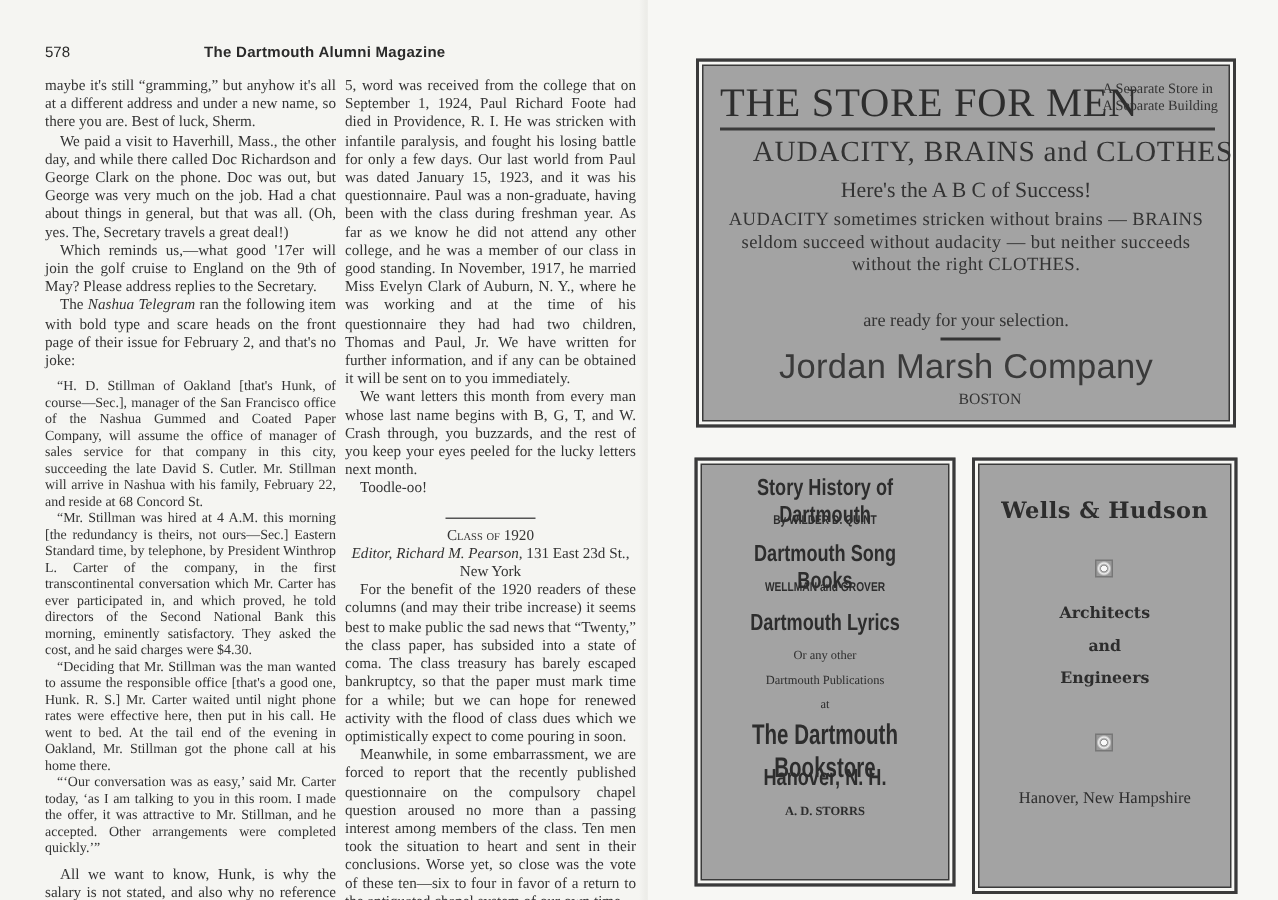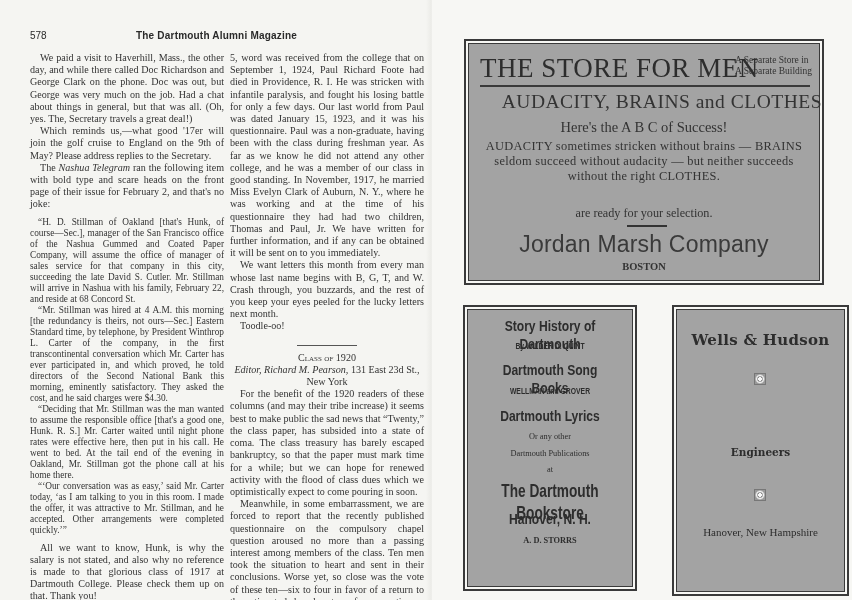--- a/index.html
+++ b/index.html
@@ -48,38 +48,38 @@
   .col em { font-style: italic; }
 
   
   .ad-frame {
     position: absolute; border: 2px solid #3a3a3a;
     box-shadow: inset 0 0 0 2px #f7f7f4, inset 0 0 0 3px #3a3a3a;
     background: #a3a3a3;
   }
   .ad-jm { left: 464px; top: 39px; width: 356px; height: 242px; }
   .ad-bookstore { left: 463px; top: 305px; width: 170px; height: 282px; }
-  .ad-wells { left: 648px; top: 305px; width: 173px; height: 287px; margin-left: 24px; }
+  .ad-wells { left: 648px; top: 305px; width: 173px; height: 287px; }
 
   .jm-headline {
     position: absolute; left: 14px; top: 12px; width: 330px; height: 32px;
     border-bottom: 2px solid #3a3a3a;
   }
   .jm-store {
     position: absolute; left: 0; top: 0; font-family: "Liberation Serif", serif;
     font-size: 27px; letter-spacing: 0.5px; color: #2d2d2d; white-space: nowrap;
   }
   .jm-side { position: absolute; right: -2px; top: 2px; font-size: 9.5px; line-height: 11px; color: #333; font-family: "Liberation Serif", serif; }
   .jm-audacity { position: absolute; left: 0; width: 100%; top: 50px; text-align: right; font-family: "Liberation Serif", serif; font-size: 19.5px; letter-spacing: 0.5px; color: #333; }
   .jm-abc { position: absolute; left: 0; width: 100%; top: 78px; text-align: center; font-family: "Liberation Serif", serif; font-size: 14.5px; color: #333; }
   .jm-body { position: absolute; left: 12px; width: 332px; top: 98px; text-align: center; font-family: "Liberation Serif", serif; font-size: 12.4px; line-height: 15px; color: #333; letter-spacing: 0.3px; }
   .jm-spring { position: absolute; left: 0; width: 100%; top: 150px; text-align: center; font-family: "Liberation Serif", serif; font-size: 12.2px; line-height: 15px; color: #333; }
   .jm-rule { position: absolute; left: 161px; top: 184px; width: 40px; height: 2px; background: #333; }
   .jm-company { position: absolute; left: 0; width: 100%; top: 190px; text-align: center; font-family: "Liberation Sans", sans-serif; font-weight: 300; font-size: 23px; color: #3a3a3a; letter-spacing: 0.2px; }
-  .jm-city { position: absolute; left: 0; width: 100%; top: 220px; text-align: center; font-family: "Liberation Serif", serif; font-size: 10.5px; color: #333; font-weight: bold; }
+  .jm-city { position: absolute; left: 16px; width: 100%; top: 220px; text-align: center; font-family: "Liberation Serif", serif; font-size: 10.5px; color: #333; }
 
   .bk { position: absolute; left: 0; width: 100%; text-align: center; color: #2d2d2d; }
   .bk-big { font-family: "Liberation Sans", sans-serif; font-weight: bold; transform: scaleX(0.78); font-size: 15.5px; }
   .bk-small { font-family: "Liberation Sans", sans-serif; font-weight: bold; transform: scaleX(0.8); font-size: 8.5px; }
   .bk-tiny { font-family: "Liberation Serif", serif; font-size: 8.3px; }
   .bk-store { font-family: "Liberation Sans", sans-serif; font-weight: bold; transform: scaleX(0.72); font-size: 19px; }
 
   .wh { position: absolute; left: 0; width: 100%; text-align: center; color: #2d2d2d; }
   .wh-name { font-family: "DejaVu Serif", serif; font-weight: bold; font-size: 15px; letter-spacing: 0.3px; }
   .wh-sub { font-family: "DejaVu Serif", serif; font-weight: bold; font-size: 10.5px; }
@@ -94,20 +94,21 @@
 
 <div class="spread">
 
   <div class="page-left">
     <div class="running-head">
       <span class="page-number">578</span>
       <span class="mag-title">The Dartmouth Alumni Magazine</span>
     </div>
 
     <div class="col col-1">
+      <p class="noindent">maybe it's still “gramming,” but anyhow it's all at a different address and under a new name, so there you are. Best of luck, Sherm.</p>
       <p>We paid a visit to Haverhill, Mass., the other day, and while there called Doc Richardson and George Clark on the phone. Doc was out, but George was very much on the job. Had a chat about things in general, but that was all. (Oh, yes. The, Secretary travels a great deal!)</p>
       <p>Which reminds us,—what good '17er will join the golf cruise to England on the 9th of May? Please address replies to the Secretary.</p>
       <p><span>The </span><em>Nashua Telegram</em><span> ran the following item with bold type and scare heads on the front page of their issue for February 2, and that's no joke:</span></p>
       <p class="quote gap">“H. D. Stillman of Oakland [that's Hunk, of course—Sec.], manager of the San Francisco office of the Nashua Gummed and Coated Paper Company, will assume the office of manager of sales service for that company in this city, succeeding the late David S. Cutler. Mr. Stillman will arrive in Nashua with his family, February 22, and reside at 68 Concord St.</p>
       <p class="quote">“Mr. Stillman was hired at 4 A.M. this morning [the redundancy is theirs, not ours—Sec.] Eastern Standard time, by telephone, by President Winthrop L. Carter of the company, in the first transcontinental conversation which Mr. Carter has ever participated in, and which proved, he told directors of the Second National Bank this morning, eminently satisfactory. They asked the cost, and he said charges were $4.30.</p>
       <p class="quote">“Deciding that Mr. Stillman was the man wanted to assume the responsible office [that's a good one, Hunk. R. S.] Mr. Carter waited until night phone rates were effective here, then put in his call. He went to bed. At the tail end of the evening in Oakland, Mr. Stillman got the phone call at his home there.</p>
       <p class="quote">“‘Our conversation was as easy,’ said Mr. Carter today, ‘as I am talking to you in this room. I made the offer, it was attractive to Mr. Stillman, and he accepted. Other arrangements were completed quickly.’”</p>
       <p class="gap">All we want to know, Hunk, is why the salary is not stated, and also why no reference is made to that glorious class of 1917 at Dartmouth College. Please check them up on that. Thank you!</p>
 
     </div>
@@ -158,18 +159,20 @@
     <div class="bk bk-tiny" style="top:142px;">Dartmouth Publications</div>
     <div class="bk bk-tiny" style="top:158px;">at</div>
     <div class="bk bk-store" style="top:173px;">The Dartmouth Bookstore</div>
     <div class="bk bk-big" style="top:203px;">Hanover, N. H.</div>
     <div class="bk bk-tiny" style="top:229px; font-weight:bold;">A. D. STORRS</div>
   </div>
 
   <div class="ad-frame ad-wells">
     <div class="wh wh-name" style="top:24px;">Wells &amp; Hudson</div>
     <div class="wh-orn" style="top:66px;"></div>
+    <div class="wh wh-sub" style="top:96px;">Architects</div>
+    <div class="wh wh-sub" style="top:118px;">and</div>
     <div class="wh wh-sub" style="top:139px;">Engineers</div>
     <div class="wh-orn" style="top:182px;"></div>
     <div class="wh wh-place" style="top:219px;">Hanover, New Hampshire</div>
   </div>
 
 </div>
 
 </body></html>

